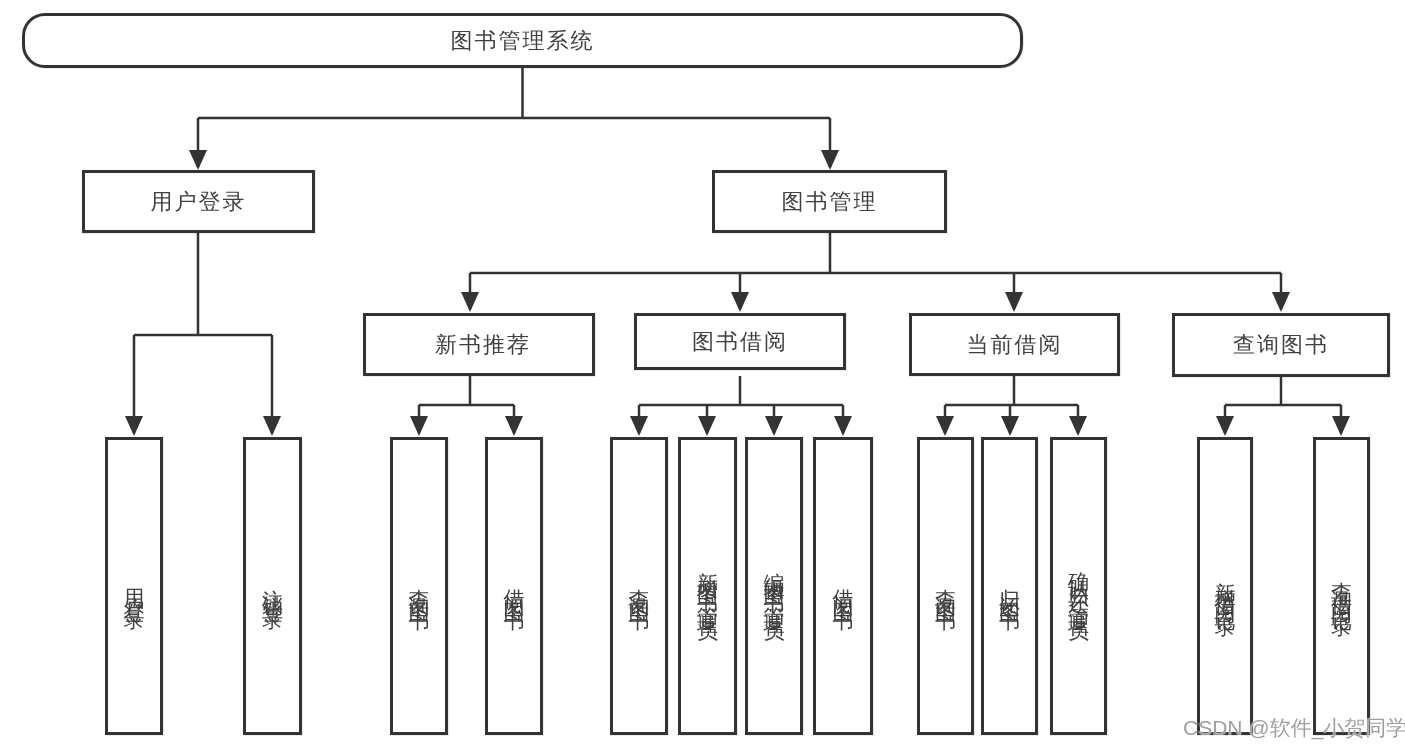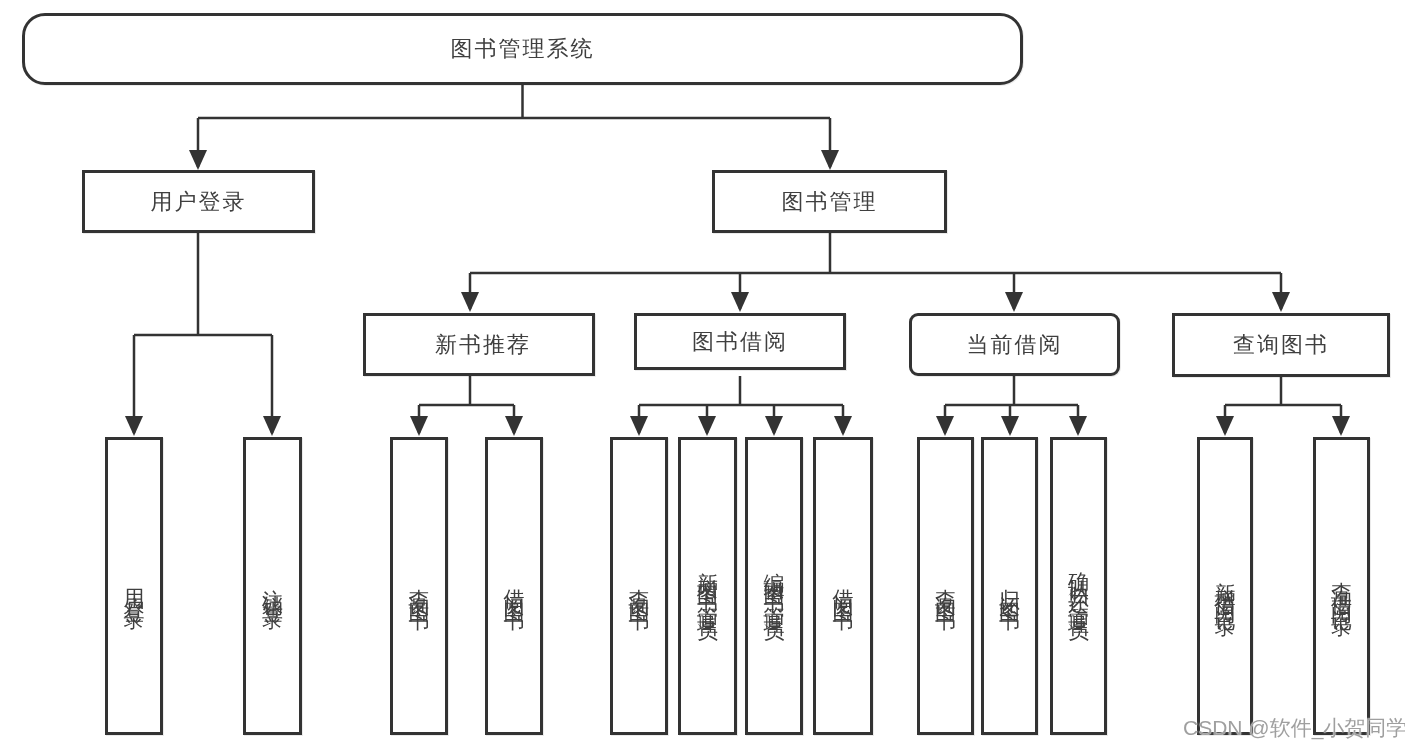--- a/index.html
+++ b/index.html
@@ -90,38 +90,38 @@
       <path d="M1010,405 V433" marker-end="url(#arrow)"></path>
       <path d="M1078,405 V433" marker-end="url(#arrow)"></path>
 
       <path d="M1281,377 V405"></path>
       <path d="M1225,405 H1341"></path>
       <path d="M1225,405 V433" marker-end="url(#arrow)"></path>
       <path d="M1341,405 V433" marker-end="url(#arrow)"></path>
     </g>
   </svg>
 
-  <div class="box" style="left:22px;top:13px;width:1001px;height:72px;border-radius:23px;">
+  <div class="box" style="left:22px;top:13px;width:1001px;height:55px;border-radius:23px;">
     <span class="h-label">图书管理系统</span>
   </div>
 
   <div class="box" style="left:82px;top:170px;width:233px;height:63px;">
     <span class="h-label">用户登录</span>
   </div>
   <div class="box" style="left:712px;top:170px;width:235px;height:63px;">
     <span class="h-label">图书管理</span>
   </div>
 
   <div class="box" style="left:363px;top:313px;width:232px;height:63px;padding-left:8px;">
     <span class="h-label">新书推荐</span>
   </div>
   <div class="box" style="left:634px;top:313px;width:212px;height:57px;">
     <span class="h-label">图书借阅</span>
   </div>
-  <div class="box" style="left:909px;top:313px;width:211px;height:63px;border-radius:9px;">
+  <div class="box" style="left:909px;top:313px;width:211px;height:63px;">
     <span class="h-label">当前借阅</span>
   </div>
   <div class="box" style="left:1172px;top:313px;width:218px;height:64px;">
     <span class="h-label">查询图书</span>
   </div>
 
   <div class="box" style="left:105px;top:437px;width:58px;height:298px;">
     <span class="v-label">用户登录</span>
   </div>
   <div class="box" style="left:243px;top:437px;width:59px;height:298px;">

